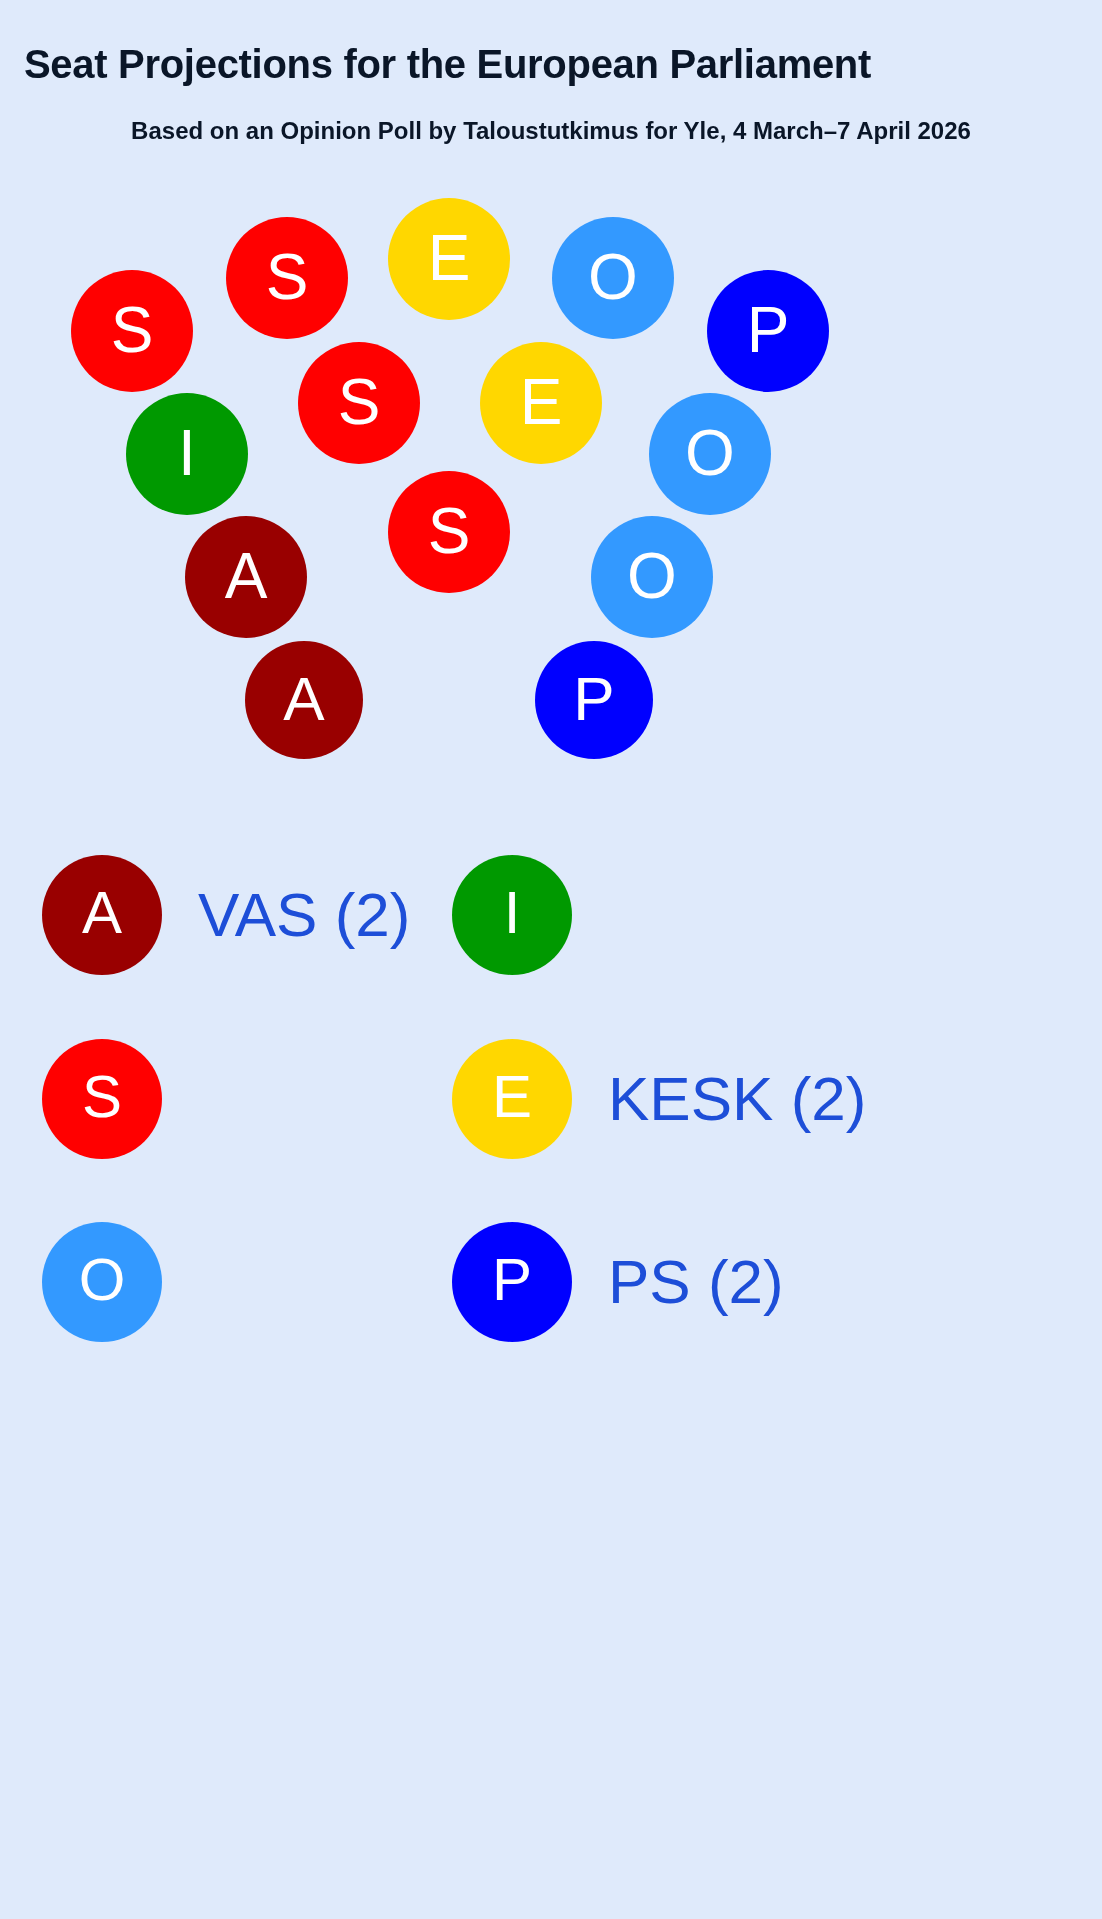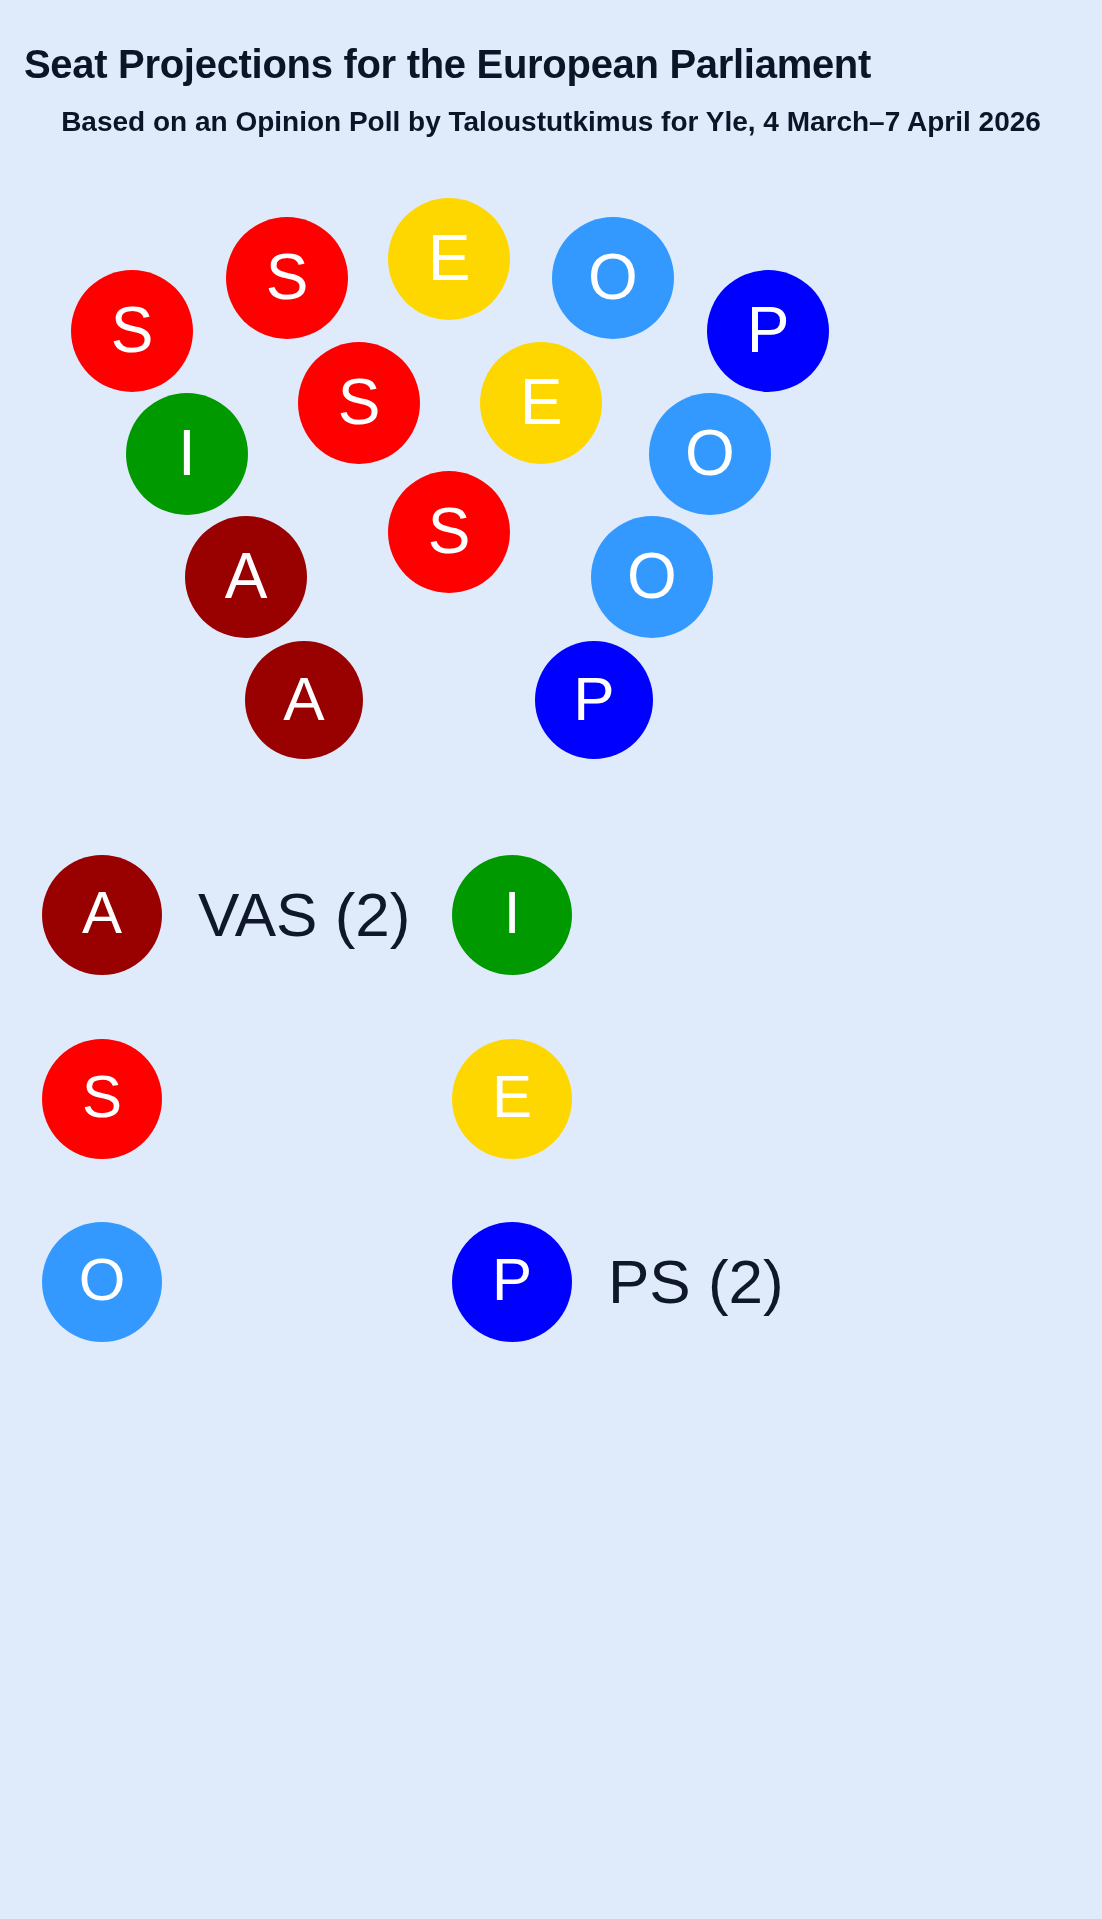--- a/index.html
+++ b/index.html
@@ -31,25 +31,25 @@
     width: 895px;
     text-align: center;
     font-size: 40px;
     font-weight: bold;
     letter-spacing: -0.3px;
     white-space: nowrap;
     line-height: 1.2;
   }
   .subtitle {
     position: absolute;
-    top: 105px;
+    top: 117px;
     left: 0;
     width: 1102px;
     text-align: center;
-    font-size: 28px;
+    font-size: 24px;
     font-weight: bold;
     white-space: nowrap;
     line-height: 1.2;
   }
 
   
   #hemicycle {
     position: absolute;
     top: 0;
     left: 0;
@@ -96,21 +96,21 @@
     font-size: 60px;
     line-height: 1;
     flex: 0 0 auto;
   }
   .legend-swatch span { transform: translateY(-2px); display:block; }
   .legend-label {
     margin-left: 36px;
     font-size: 62px;
     line-height: 1;
     white-space: nowrap;
-    color: #0f172a;
+    color: #1d4ed8;
   }
 </style>
 </head>
 <body>
 
 <div id="chart-root">
 
   <div class="title">Seat Projections for the European Parliament</div>
   <div class="subtitle">Based on an Opinion Poll by Taloustutkimus for Yle, 4 March–7 April 2026</div>
 
@@ -173,20 +173,21 @@
       </div>
       <div class="legend-entry" style="left: 42px; top: 184px;">
         <div class="legend-swatch" style="background: rgb(255, 0, 0);">
           <span>S</span>
         </div>
       </div>
       <div class="legend-entry" style="left: 452px; top: 184px;">
         <div class="legend-swatch" style="background: rgb(255, 215, 0);">
           <span>E</span>
         </div>
+        <div class="legend-label">KESK (2)</div>
       </div>
       <div class="legend-entry" style="left: 42px; top: 367px;">
         <div class="legend-swatch" style="background: rgb(51, 153, 255);">
           <span>O</span>
         </div>
       </div>
       <div class="legend-entry" style="left: 452px; top: 367px;">
         <div class="legend-swatch" style="background: rgb(0, 0, 255);">
           <span>P</span>
         </div>

